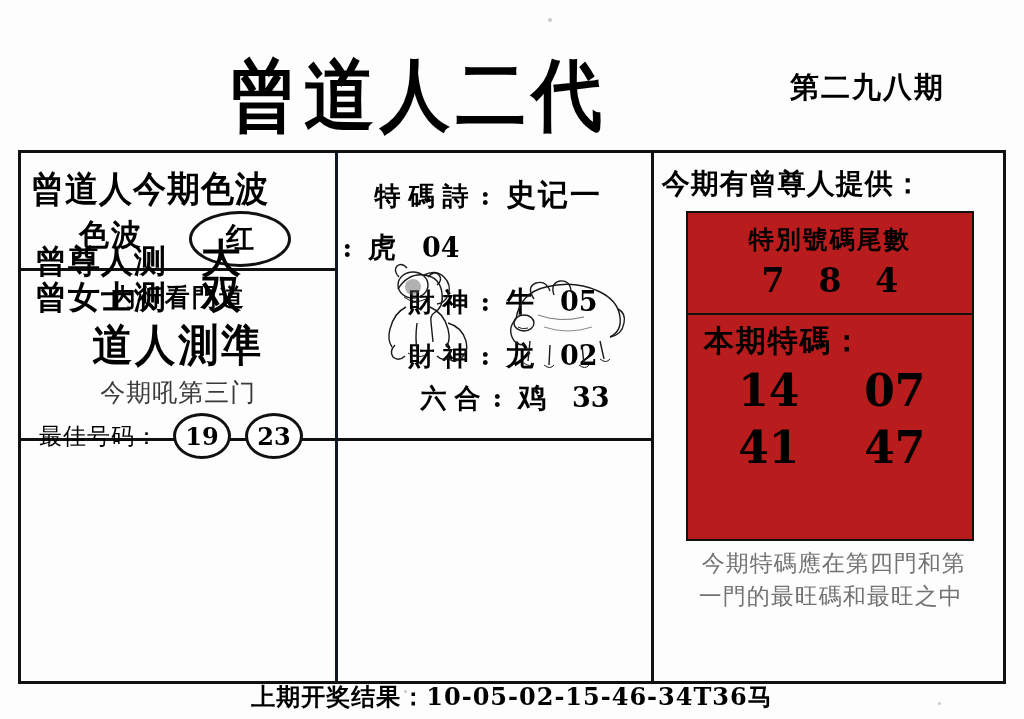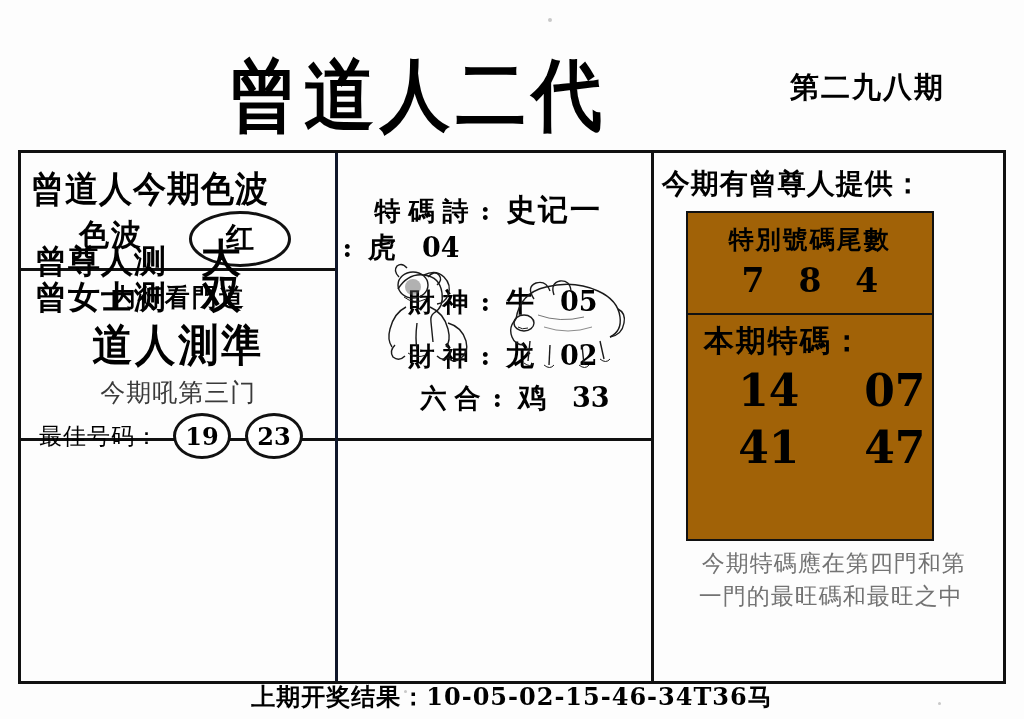--- a/index.html
+++ b/index.html
@@ -252,21 +252,20 @@
   .poem-num {
     font-size: 27px;
     font-weight: bold;
     margin-left: 14px;
   }
   .poem-text {
     font-size: 30px;
     font-weight: bold;
     margin-left: 12px;
     letter-spacing: 2px;
-    margin-top: 15px;
   }
 
   #zodiac-title {
     position: absolute;
     left: 18px;
     top: 16px;
     font-family: "DejaVu Serif", serif;
     font-size: 32px;
     font-weight: bold;
     letter-spacing: 3px;
@@ -287,25 +286,25 @@
     font-family: "DejaVu Serif", serif;
     font-size: 28px;
     font-weight: bold;
     letter-spacing: 1px;
     white-space: nowrap;
   }
   #right-box {
     position: absolute;
     left: 32px;
     top: 58px;
-    width: 248px;
+    width: 288px;
     height: 330px;
     border: 2px solid #111;
     box-sizing: border-box;
-    background: #a16207;
+    background: #b91c1c;
   }
   #tail-title {
     position: absolute;
     left: 0; top: 10px; width: 100%;
     text-align: center;
     font-family: "DejaVu Serif", serif;
     font-size: 25px;
     font-weight: bold;
     letter-spacing: 2px;
   }

